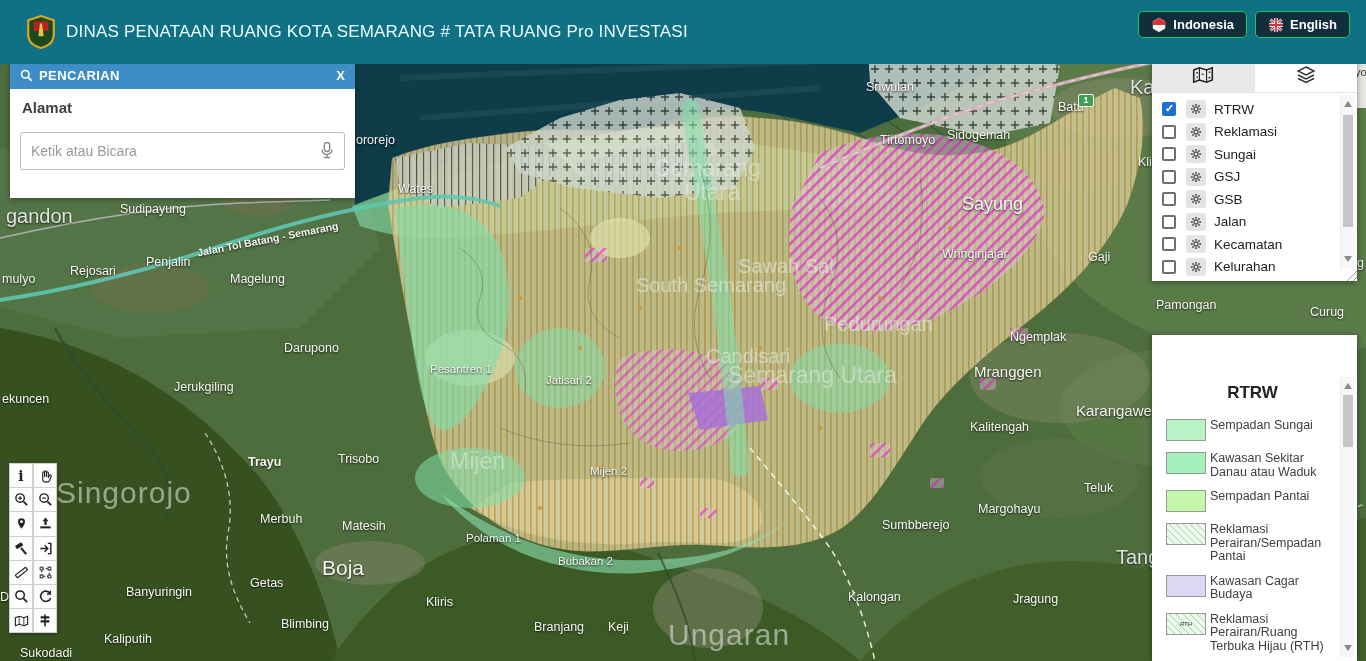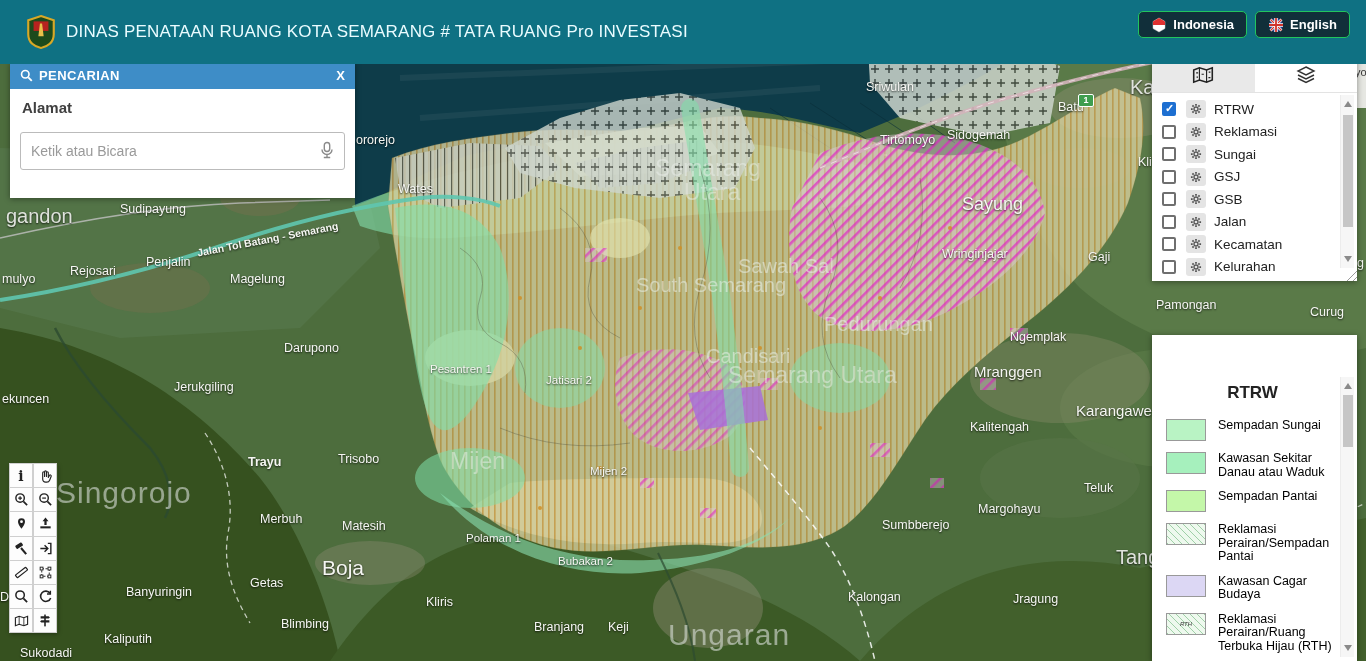--- a/index.html
+++ b/index.html
@@ -75,21 +75,21 @@
   .legend-head{display:flex;align-items:center;justify-content:center;gap:7px;height:36px;
     color:#333;font-size:15px;letter-spacing:.3px;}
   .legend-body{position:absolute;left:0;top:40px;right:18px;bottom:0;overflow:hidden;padding-left:14px;}
   .legend-group-title{font-size:17px;font-weight:700;color:#222;text-align:center;margin:8px 0 16px 0;}
   .legend-item{display:flex;align-items:flex-start;margin-bottom:11px;}
   .swatch{width:40px;height:22px;border:1px solid #999;flex:0 0 auto;position:relative;
     display:flex;align-items:center;justify-content:center;}
   .legend-item.hatch .swatch::after{content:"";position:absolute;inset:0;
     background:repeating-linear-gradient(45deg,rgba(95,175,110,.55) 0 1px,transparent 1px 5px);}
   .swatch-txt{font-size:6px;font-style:italic;color:#333;z-index:1;}
-  .legend-label{font-size:12.5px;color:#000000;margin-left:12px;width:118px;line-height:13.5px;}
+  .legend-label{font-size:12.5px;color:#404040;margin-left:4px;width:118px;line-height:13.5px;}
   
   .toolbar{position:absolute;left:10px;top:464px;width:48px;z-index:20;
     display:grid;grid-template-columns:24px 24px;box-shadow:0 1px 4px rgba(0,0,0,.35);}
   .tool-btn{width:24px;height:25.2px;background:#fdfdfd;border:1px solid #cfcfcf;margin:-1px 0 0 -1px;
     display:flex;align-items:center;justify-content:center;cursor:pointer;}
   .tool-btn .serif-i{font-family:"DejaVu Serif",serif;font-weight:700;font-size:14px;color:#222;line-height:1;}
 </style>
 </head>
 <body>
 

